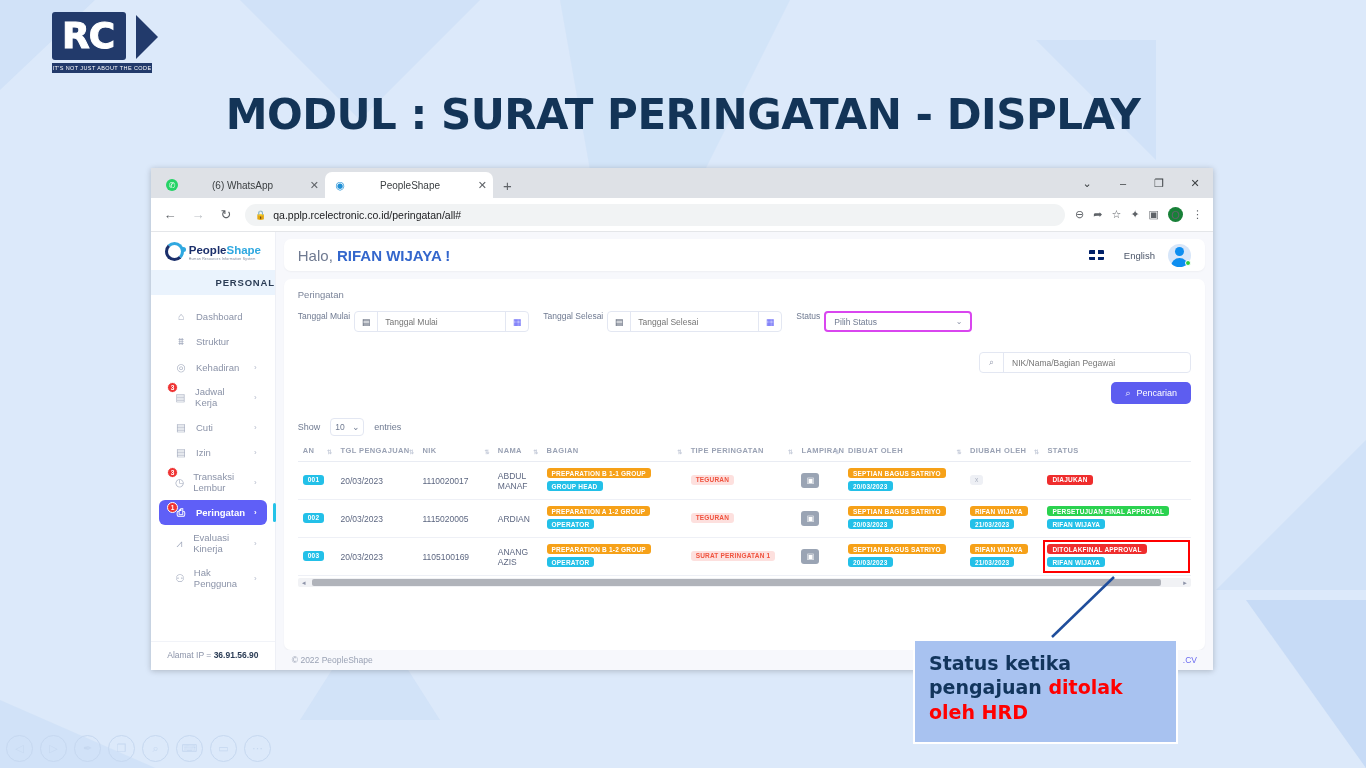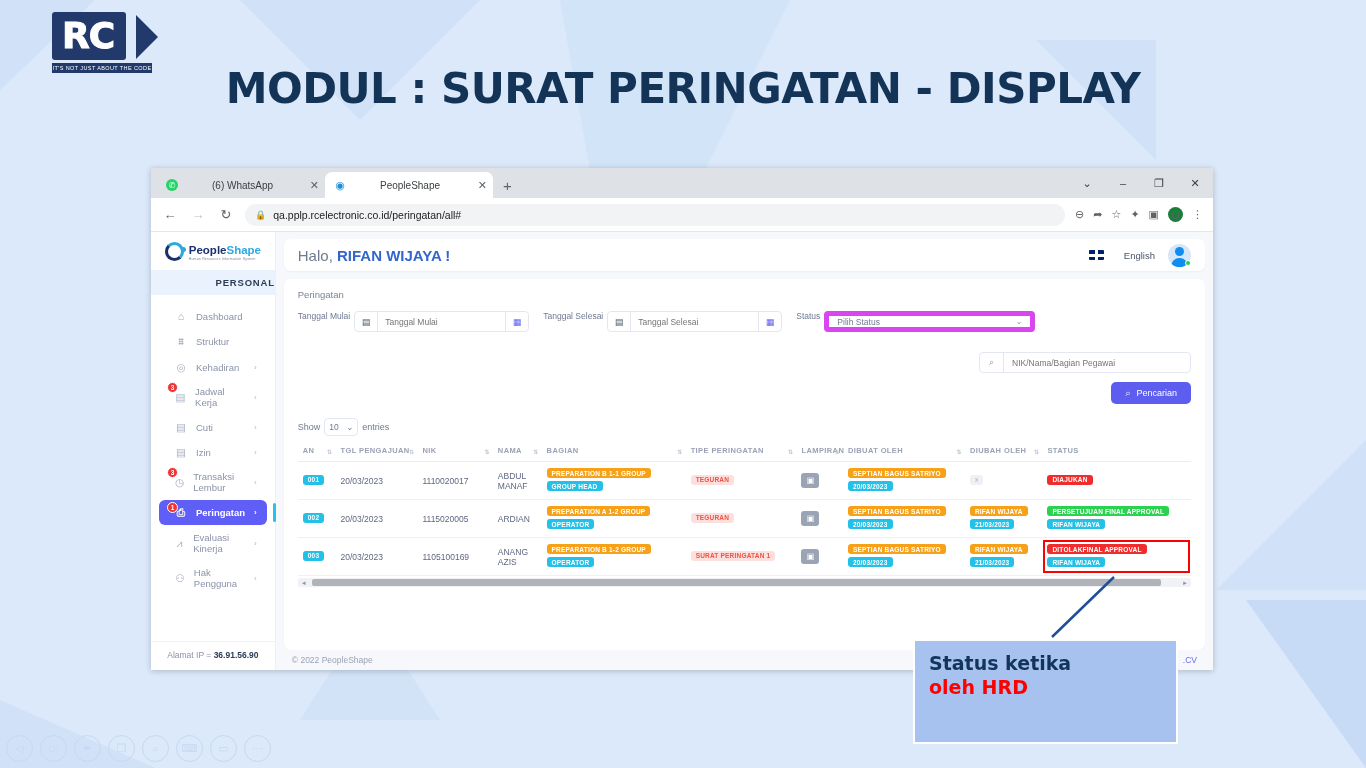--- a/index.html
+++ b/index.html
@@ -48,21 +48,21 @@
     border-bottom: 22px solid transparent;
   }
   .rc-tag {
     background: #223a6b; color: #fff; font-size: 5.5px; letter-spacing: .4px;
     text-align: center; padding: 2px 0; width: 100px; margin-top: 1px;
     font-family: "Liberation Sans", sans-serif;
   }
 
   
   .slide-title {
-    position: absolute; left: 0; right: 0; top: 64px; text-align: center;
+    position: absolute; left: 0; right: 0; top: 90px; text-align: center;
     font-size: 42px; font-weight: bold; color: #133457;
     letter-spacing: -0.5px; font-family: "DejaVu Sans", sans-serif;
   }
 
   
   .browser {
     position: absolute; left: 151px; top: 168px; width: 1062px; height: 502px;
     background: #fff; box-shadow: 0 1px 6px rgba(0,0,0,.22);
     overflow: hidden;
   }
@@ -202,21 +202,21 @@
     border: 1px solid #e3e7f2; border-radius: 4px; overflow: hidden; background: #fff;
   }
   .date-icon-l { width: 23px; height: 100%; display: flex; align-items: center;
                  justify-content: center; border-right: 1px solid #e3e7f2; font-size: 9px; color: #4d5costs; }
   .date-icon-l { color: #4b5568; }
   .date-inp { flex: 1 1 auto; border: 0; outline: 0; font-size: 8.5px; color: #b7bdcc;
               padding: 0 7px; font-family: "Liberation Sans", sans-serif; background: transparent; }
   .date-icon-r { width: 23px; height: 100%; display: flex; align-items: center;
                  justify-content: center; border-left: 1px solid #e3e7f2; font-size: 9px; color: #5f5ff7; }
   .selectfield {
-    width: 211px; height: 21px; border: 5px solid #d946ef; border-radius: 4px;
+    width: 148px; height: 21px; border: 2px solid #d946ef; border-radius: 4px;
     display: flex; align-items: center; justify-content: space-between;
     padding: 0 8px; font-size: 8.5px; color: #6f7a91; background: #fff;
   }
   .selectfield .chev { font-size: 8px; color: #8d93a8; }
 
   .searchrow { display: flex; justify-content: flex-end; margin-top: 20px; }
   .searchbox {
     display: flex; align-items: center; width: 212px; height: 21px;
     border: 1px solid #e3e7f2; border-radius: 4px; overflow: hidden;
   }
@@ -224,21 +224,21 @@
                 justify-content: center; border-right: 1px solid #e3e7f2; font-size: 9px; color: #8d93a8;}
   .search-inp { flex: 1 1 auto; border: 0; outline: 0; font-size: 8.5px; color: #b7bdcc;
                 padding: 0 8px; font-family: "Liberation Sans", sans-serif; }
   .btnrow { display: flex; justify-content: flex-end; margin-top: 9px; }
   .btn-primary {
     background: #5d5df0; color: #fff; border: 0; border-radius: 5px; height: 22px;
     padding: 0 14px; font-size: 9px; display: flex; align-items: center; gap: 6px;
     cursor: pointer; font-family: "Liberation Sans", sans-serif;
   }
 
-  .showrow { display: flex; align-items: center; gap: 4px; margin-top: 14px;
+  .showrow { display: flex; align-items: center; gap: 10px; margin-top: 14px;
              font-size: 9px; color: #6f7a91; }
   .showsel {
     width: 34px; height: 18px; border: 1px solid #e3e7f2; border-radius: 4px;
     display: flex; align-items: center; justify-content: space-between;
     padding: 0 4px; font-size: 8.5px; color: #6f7a91;
   }
 
   
   .tablewrap { margin-top: 6px; position: relative; overflow: hidden; }
   table.dt { width: 100%; border-collapse: collapse; table-layout: fixed; }
@@ -666,20 +666,23 @@
     </div>
   </div>
 </div>
 
 <svg class="leader" viewBox="0 0 70 66">
   <line x1="66" y1="2" x2="4" y2="62" stroke="#1f4e9c" stroke-width="2.5"></line>
 </svg>
 
 <div class="callout">
   <div>Status ketika</div>
+  <div>
+    <span>pengajuan </span><span class="red">ditolak</span>
+  </div>
   <div class="red">oleh HRD</div>
 </div>
 
 <div class="pbar">
   <div class="pbtn">◁</div>
   <div class="pbtn">▷</div>
   <div class="pbtn">✒</div>
   <div class="pbtn">❐</div>
   <div class="pbtn">⌕</div>
   <div class="pbtn">⌨</div>

